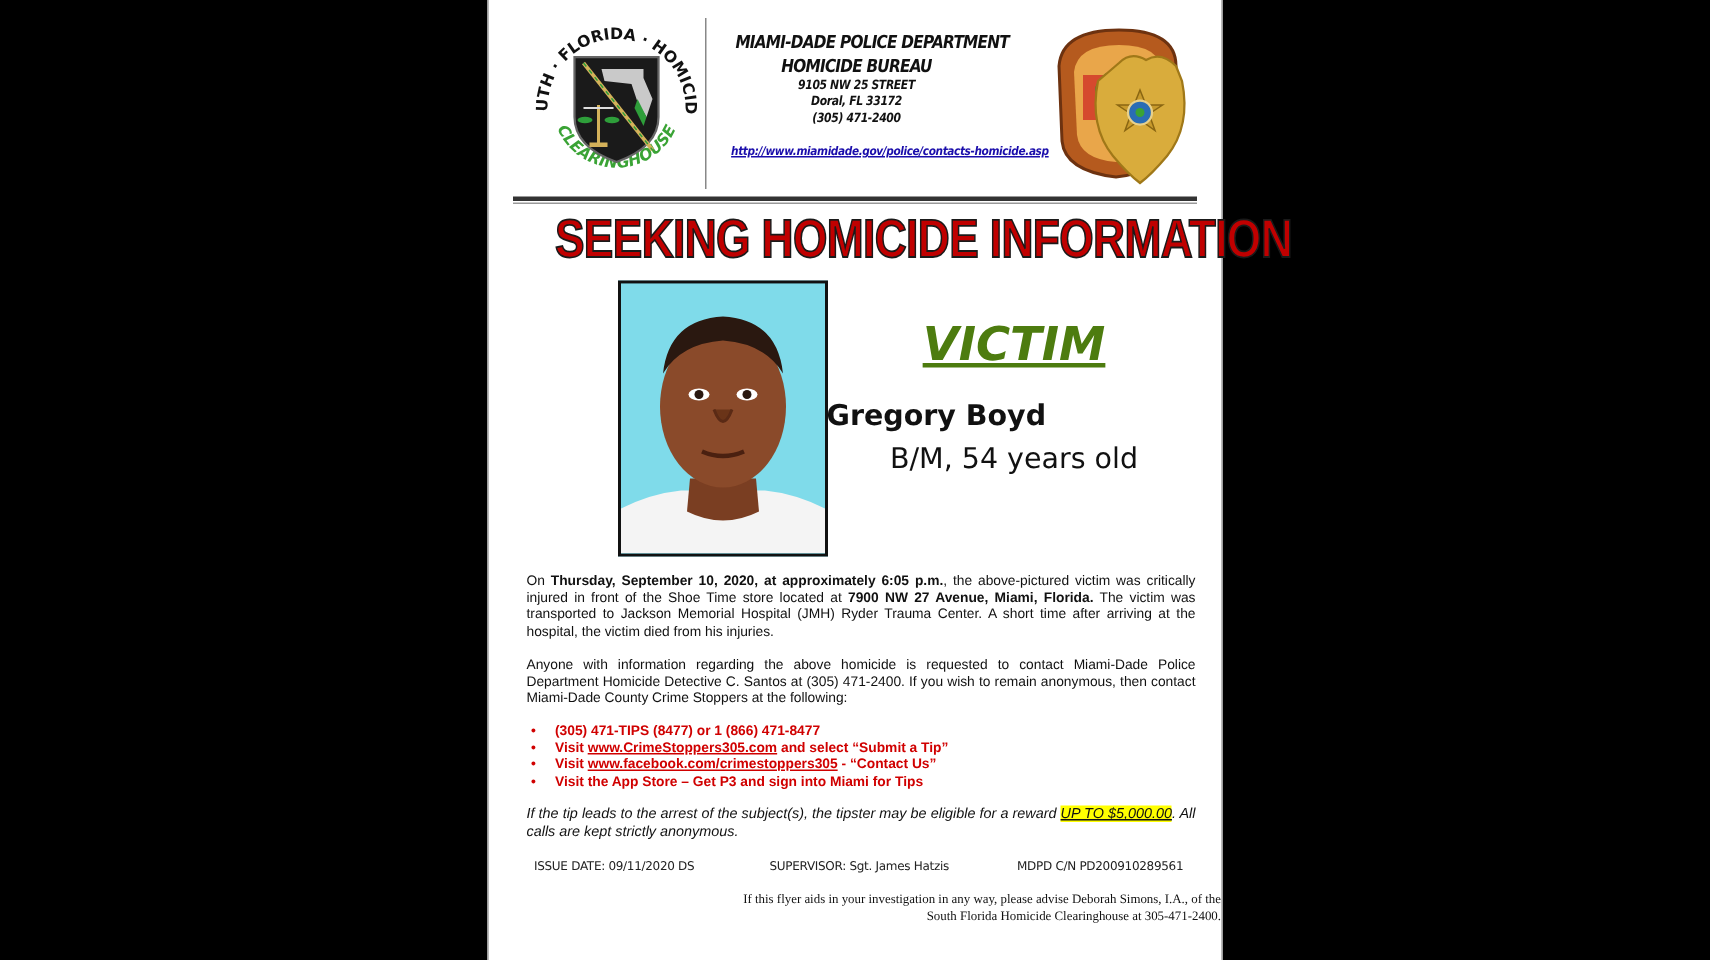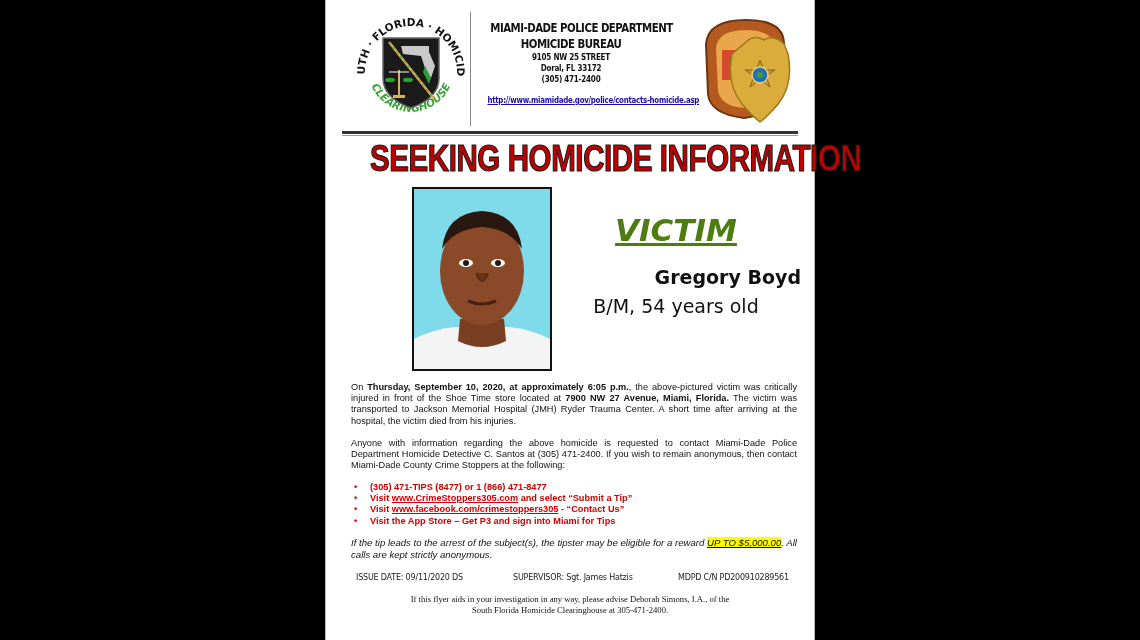--- a/index.html
+++ b/index.html
@@ -10,21 +10,21 @@
   .page {
     position: absolute; left: 325px; top: 0; width: 488px; height: 640px; background: #fff;
     border-left: 1px solid #bbb; border-right: 1px solid #bbb;
   }
   
   .hdr { position: absolute; left: 0; top: 0; width: 488px; height: 132px; }
   .logo-left { position: absolute; left: 25px; top: 8px; width: 120px; height: 120px; }
   .vsep { position: absolute; left: 144px; top: 12px; width: 1px; height: 114px; background: #888; }
   .agency {
     position: absolute; left: 150px; top: 20px; width: 190px; text-align: center;
-    font-family: "DejaVu Sans", sans-serif; font-weight: bold; color: #111;
+    font-family: "DejaVu Sans", sans-serif; font-weight: bold; color: #111; font-style: italic;
   }
   .agency .l1 { font-size: 12px; letter-spacing: -0.6px; line-height: 16px; transform: scaleX(0.85); display:block; white-space: nowrap;}
   .agency .l2 { font-size: 12px; letter-spacing: -0.6px; line-height: 16px; transform: scaleX(0.85); display:block;}
   .agency .l3 { font-size: 8.5px; line-height: 11px; letter-spacing: -0.3px; display:block; transform: scaleX(0.85);}
   .agency .url {
     display:block; margin-top: 11px; font-size: 8px; color: #1a0dab; text-decoration: underline;
     letter-spacing: -0.3px; white-space: nowrap; transform: scaleX(0.88);
   }
   .badge { position: absolute; left: 372px; top: 14px; width: 100px; height: 110px; }
   .rule1 { position: absolute; left: 16px; top: 131px; width: 456px; height: 3px; background: #333; }
@@ -42,21 +42,21 @@
   .photo {
     position: absolute; left: 86px; top: 187px; width: 140px; height: 184px;
     border: 2px solid #111; background: #7fdbea; overflow: hidden; box-sizing: border-box;
   }
   .victim-lbl {
     position: absolute; left: 225px; top: 212px; width: 250px; text-align: center;
     font-family: "DejaVu Sans", sans-serif; font-weight: bold; font-style: italic; font-size: 31px;
     text-decoration: underline; color: #4d7c0f;
   }
   .victim-name {
-    position: absolute; left: 225px; top: 266px; width: 250px; text-align: right;
+    position: absolute; left: 225px; top: 266px; width: 250px; text-align: left;
     font-family: "DejaVu Sans", sans-serif; font-weight: bold; font-size: 19px; color: #111;
   }
   .victim-desc {
     position: absolute; left: 225px; top: 295px; width: 250px; text-align: center;
     font-family: "DejaVu Sans", sans-serif; font-size: 19px; color: #111;
   }
 
   .body-txt {
     position: absolute; left: 25px; width: 446px;
     font-family: "Liberation Sans", sans-serif; font-size: 9.2px; line-height: 11.2px; color: #111;
@@ -78,21 +78,21 @@
   }
   .reward .hl { background: #ffff00; text-decoration: underline; }
 
   .meta {
     position: absolute; top: 573px; font-family: "DejaVu Sans", sans-serif; font-size: 8px; color: #222;
     letter-spacing: -0.2px; white-space: nowrap;
   }
   .m1 { left: 30px; } .m2 { left: 187px; } .m3 { left: 352px; }
 
   .foot {
-    position: absolute; left: 0; top: 594px; width: 488px; text-align: center;
+    position: absolute; left: 0; top: 594px; width: 488px; text-align: right;
     font-family: "Liberation Serif", serif; font-size: 8.6px; line-height: 11px; color: #111;
   }
 </style>
 </head>
 <body>
 
 <div class="page">
 
   <div class="hdr">
 

